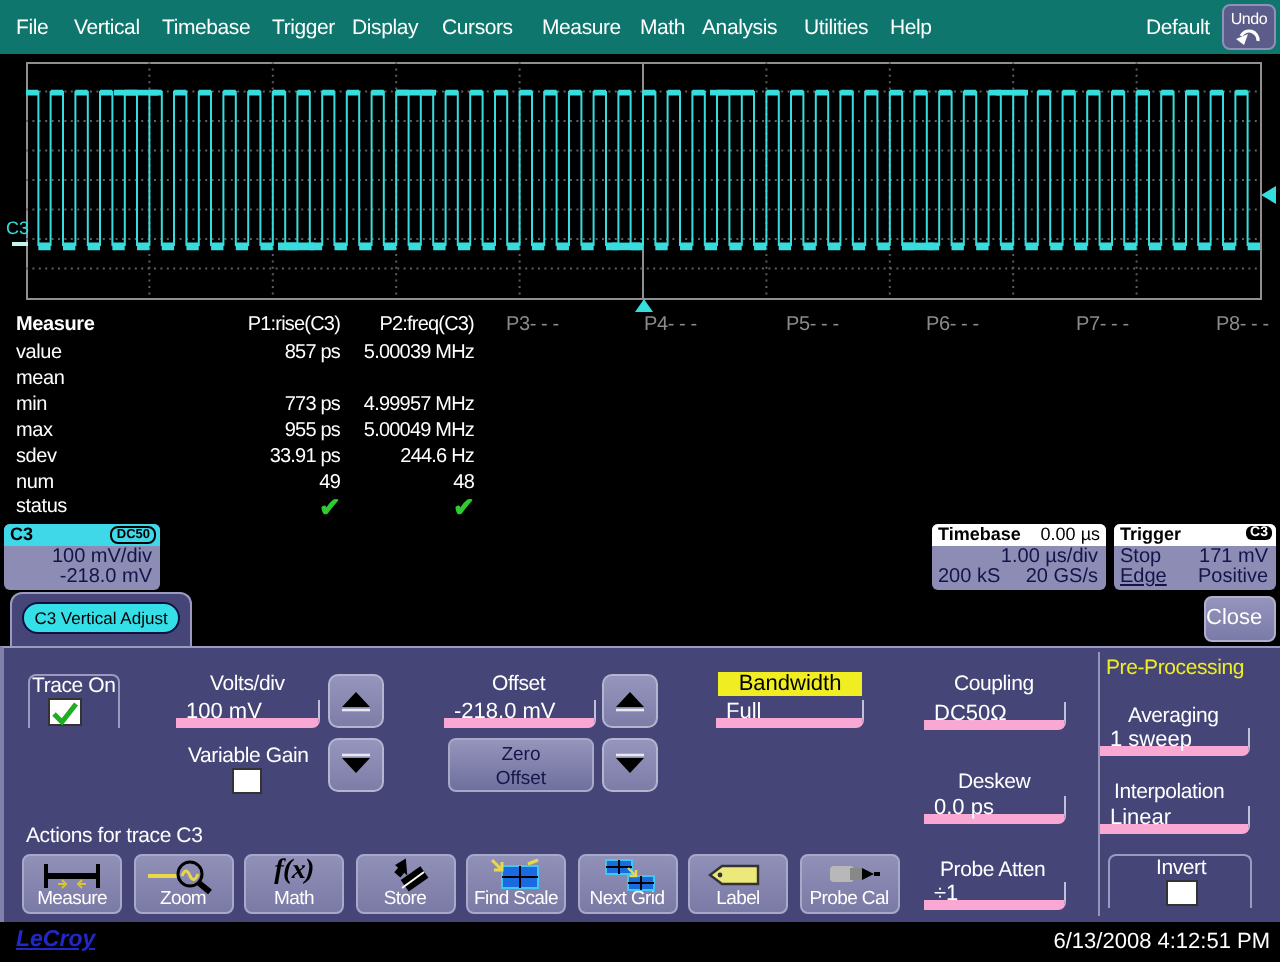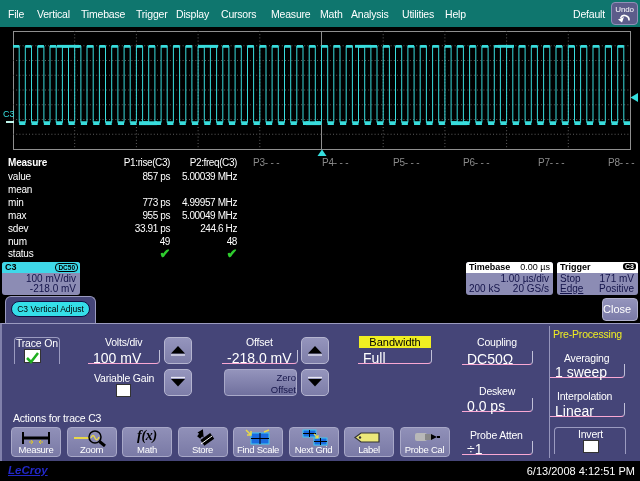--- a/index.html
+++ b/index.html
@@ -1,19 +1,19 @@
 <!DOCTYPE html>
 <html><head><meta charset="utf-8"><style>
 *{margin:0;padding:0;box-sizing:border-box;}
 html,body{width:640px;height:481px;background:#000;font-family:"Liberation Sans",sans-serif;overflow:hidden;}
 .abs{position:absolute;}
 #menubar{left:0;top:0;width:640px;height:27px;background:#0f766e;color:#fff;font-size:10.5px;letter-spacing:-0.2px;}
 .mi{position:absolute;top:8px;}
 .lbl{position:absolute;color:#fff;font-size:10.5px;letter-spacing:-0.2px;white-space:nowrap;}
-.fld{position:absolute;border-right:1px solid #c0c0d8;border-bottom:1px solid #f9a8d4;border-bottom-right-radius:4px;color:#fff;font-size:14px;padding-left:5px;white-space:nowrap;}
+.fld{position:absolute;border-right:1px solid #c0c0d8;border-bottom:5px solid #f9a8d4;border-bottom-right-radius:4px;color:#fff;font-size:11px;padding-left:5px;white-space:nowrap;}
 .arrbtn{position:absolute;width:28px;height:27px;background:linear-gradient(#9595bd,#7d7da8);border:1px solid #b5b5d0;border-radius:5px;}
 .abtn{position:absolute;width:50px;height:30px;background:linear-gradient(#9090b8,#7a7aa6);border:1px solid #a8a8c8;border-radius:4px;top:427px;color:#fff;font-size:9.5px;letter-spacing:-0.3px;text-align:center;}
 .abtn .t{position:absolute;bottom:1px;width:100%;left:0;}
 .mrow{position:absolute;color:#fff;font-size:10px;letter-spacing:-0.2px;white-space:nowrap;}
 .vrow{position:absolute;left:0;width:640px;height:13px;color:#fff;font-size:10px;letter-spacing:-0.4px;margin-left:28px;}
 .r1{position:absolute;right:498px;text-align:right;}
 .r2{position:absolute;right:431px;text-align:left;}
 .dimh{position:absolute;color:#8a8a8a;font-size:10px;letter-spacing:-0.2px;}
 </style></head>
 <body>
@@ -172,21 +172,21 @@
         <path d="M13 8 L20 15.5 L6 15.5 Z" fill="#000"></path>
         <line x1="6" y1="17" x2="20" y2="17" stroke="#e8e8f4" stroke-width="1.3"></line>
       </svg></div>
  <div class="arrbtn" style="left:162px;top:45px"><svg width="26" height="25">
         <path d="M6 9 L20 9 L13 16.5 Z" fill="#000"></path>
         <line x1="6" y1="7.5" x2="20" y2="7.5" stroke="#e8e8f4" stroke-width="1.3"></line>
       </svg></div>
 
  <div class="lbl" style="left:244px;top:12px">Offset</div>
  <div class="fld" style="left:220px;top:26px;width:76px;height:14px">-218.0 mV</div>
- <div style="position:absolute;left:222px;top:45px;width:73px;height:27px;background:linear-gradient(#9494bc,#70709e);border:1px solid #a8a8c8;border-radius:4px;color:#16164a;font-size:9.5px;text-align:right;line-height:12px;padding-top:2px">Zero<br>Offset</div>
+ <div style="position:absolute;left:222px;top:45px;width:73px;height:27px;background:linear-gradient(#9494bc,#70709e);border:1px solid #a8a8c8;border-radius:4px;color:#16164a;font-size:9.5px;text-align:center;line-height:12px;padding-top:2px">Zero<br>Offset</div>
  <div class="arrbtn" style="left:299px;top:13px"><svg width="26" height="25">
         <path d="M13 8 L20 15.5 L6 15.5 Z" fill="#000"></path>
         <line x1="6" y1="17" x2="20" y2="17" stroke="#e8e8f4" stroke-width="1.3"></line>
       </svg></div>
  <div class="arrbtn" style="left:299px;top:45px"><svg width="26" height="25">
         <path d="M6 9 L20 9 L13 16.5 Z" fill="#000"></path>
         <line x1="6" y1="7.5" x2="20" y2="7.5" stroke="#e8e8f4" stroke-width="1.3"></line>
       </svg></div>
 
  <div style="position:absolute;left:357px;top:12px;width:72px;height:12px;background:#f0ee22;color:#000;font-size:11px;text-align:center;line-height:12px">Bandwidth</div>

